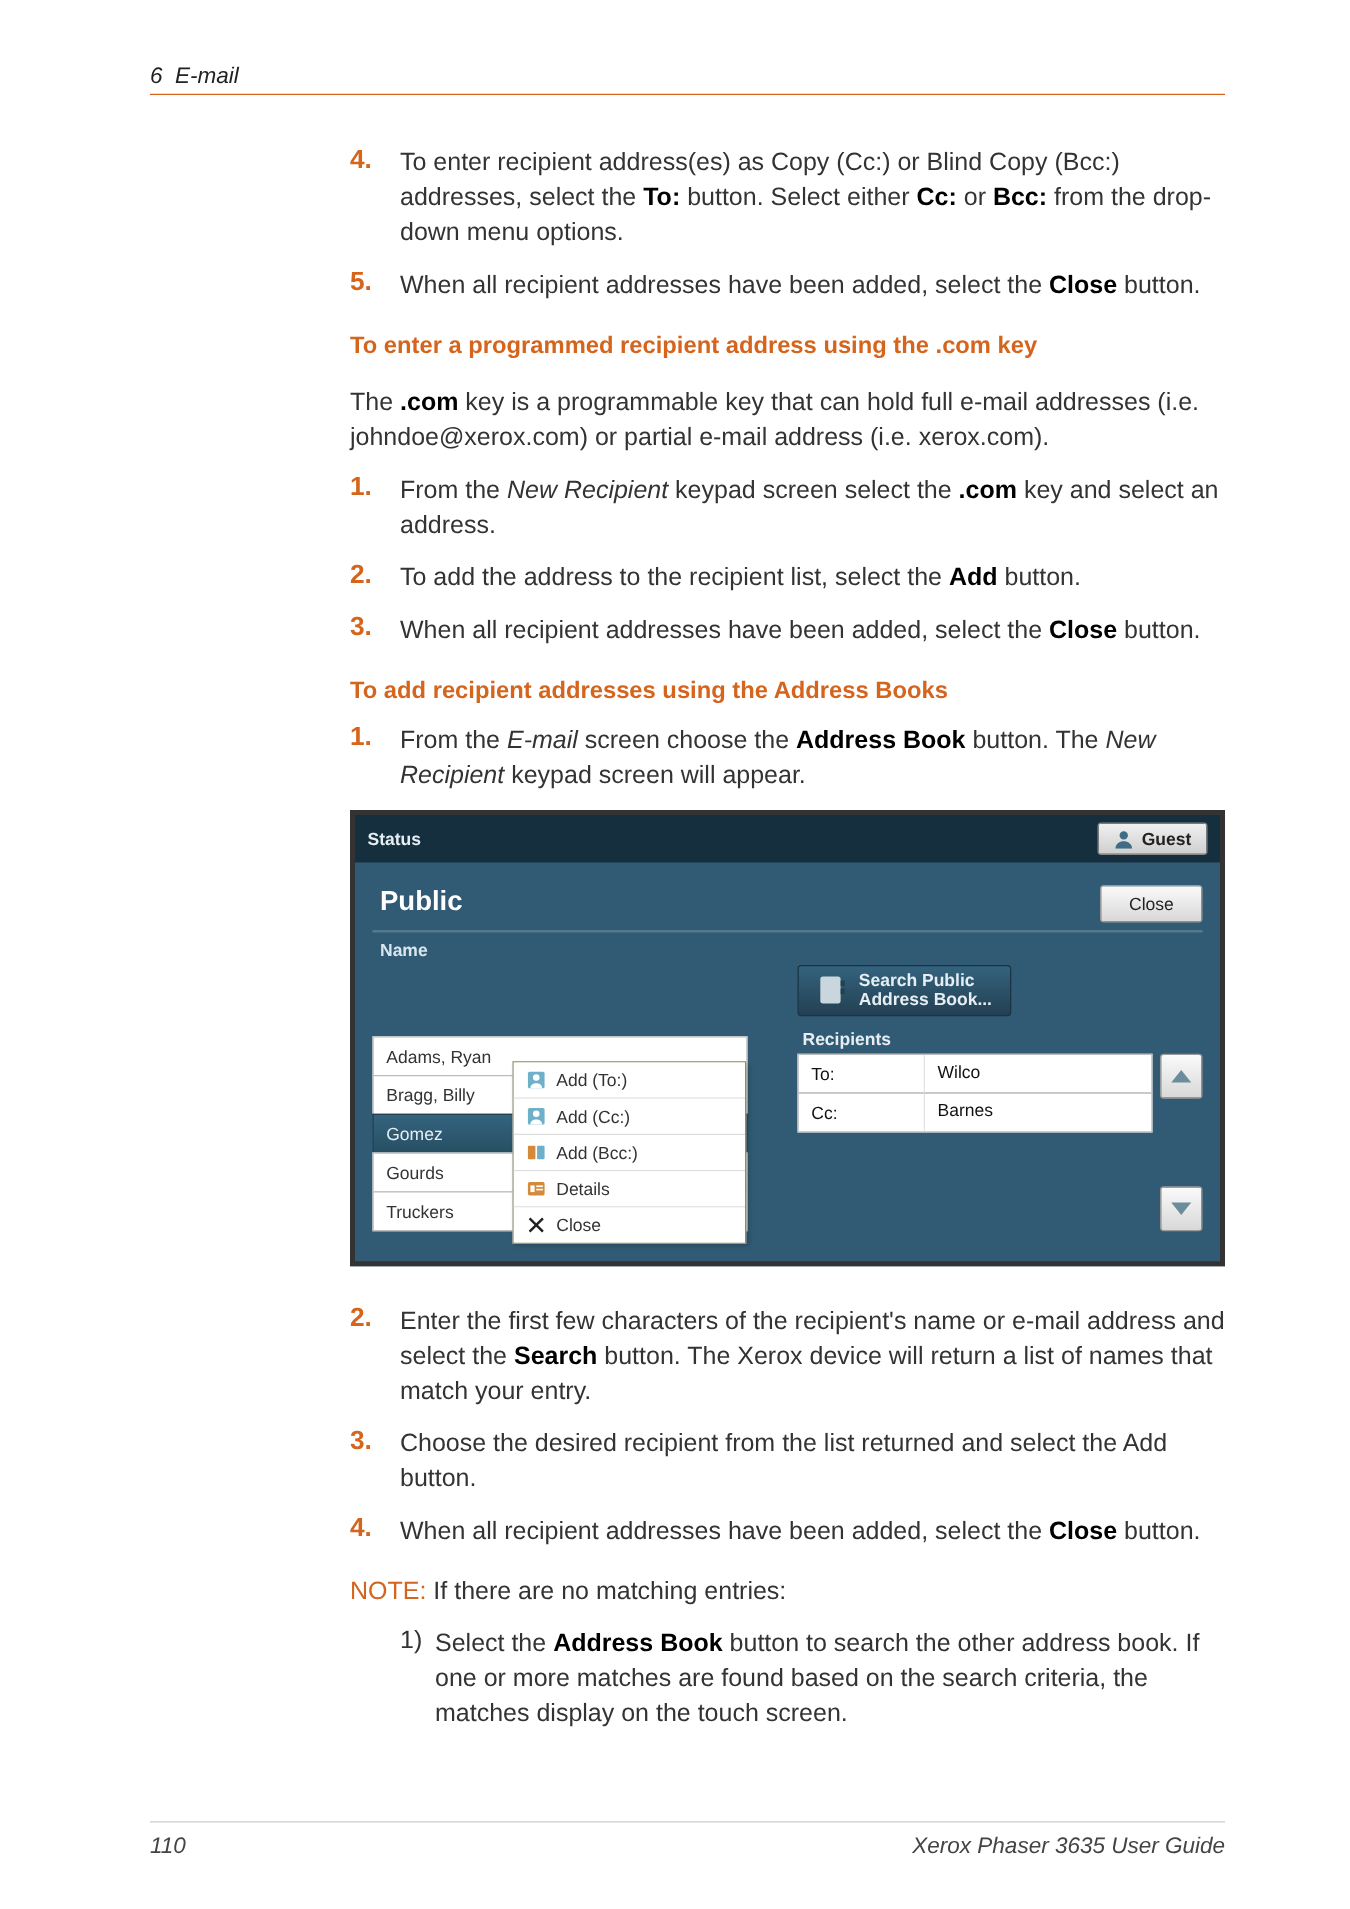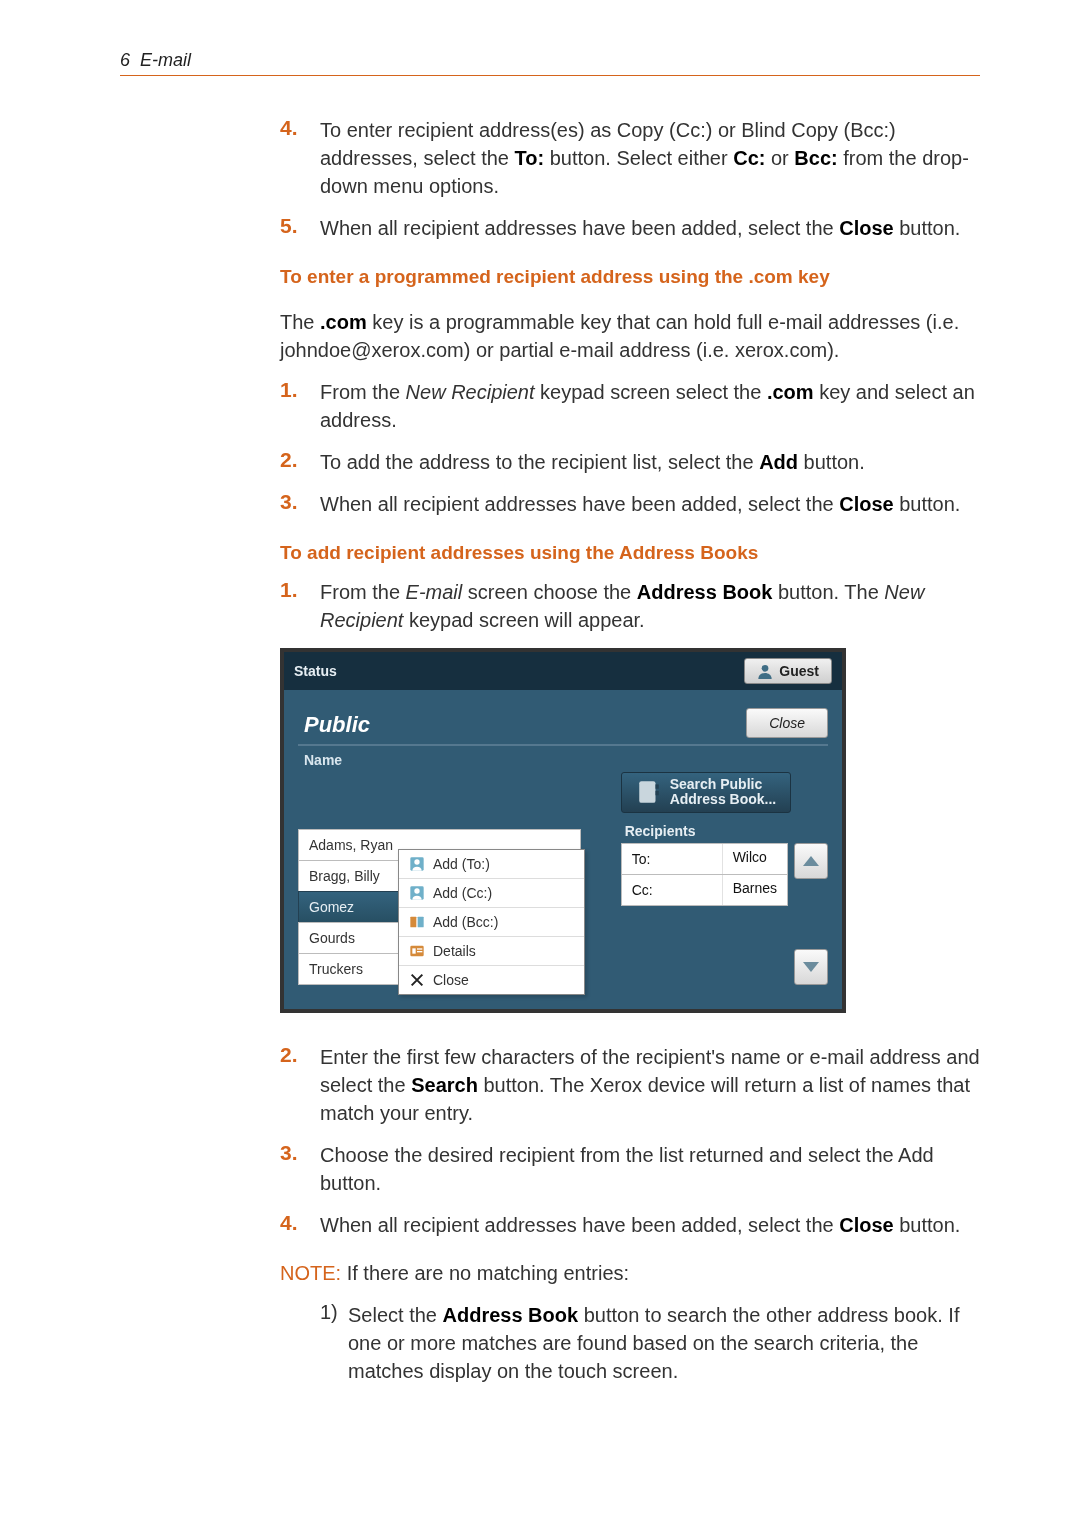--- a/index.html
+++ b/index.html
@@ -87,21 +87,21 @@
     justify-content: space-between;
     border-top: 1px solid #ccc;
     padding-top: 8px;
     font-style: italic;
     font-size: 18px;
     color: #444;
   }
 
   
   .ui {
-    width: 566px;
+    width: 700px;
     border: 4px solid #333;
     background: #315b74;
     font-family: Arial, sans-serif;
     font-size: 14px;
     box-sizing: border-box;
     margin-bottom: 30px;
   }
   .ui-status {
     display: flex;
     justify-content: space-between;
@@ -124,23 +124,22 @@
   }
   .guest-ico {
     width: 16px; height: 16px;
   }
   .ui-body {
     padding: 18px 14px 24px 14px;
   }
   .title-row {
     display: flex;
     justify-content: space-between;
-    align-items: flex-end;
+    align-items: flex-start;
     margin-bottom: 6px;
-    font-style: italic;
   }
   .title-public {
     color: #fff;
     font-size: 22px;
     font-weight: 600;
     padding-left: 6px;
   }
   .ui-btn {
     background: linear-gradient(#fafafa,#d8d8d8);
     border: 1px solid #999;
@@ -169,21 +168,21 @@
     border-bottom: none;
   }
   .name-list .row:last-child { border-bottom: 1px solid #bcbcbc; }
   .name-list .row.sel {
     background: linear-gradient(#34637e,#274f63);
     color: #e6eef3;
     border-color: #234052;
   }
   .dropdown {
     position: absolute;
-    left: 100px;
+    left: 112px;
     top: 20px;
     width: 185px;
     background: #fef9c3;
     border: 1px solid #888;
     box-shadow: 2px 2px 4px rgba(0,0,0,.2);
   }
   .dd-item {
     display: flex;
     align-items: center;
     gap: 8px;
@@ -441,13 +440,17 @@
 
     <div class="sub-item">
       <div class="sub-num">1)</div>
       <div class="step-text">
         <span>Select the </span><b>Address Book</b><span> button to search the other address book. If one or more matches are found based on the search criteria, the matches display on the touch screen.</span>
       </div>
     </div>
 
   </div>
 
+  <div class="footer">
+    <span>110</span>
+    <span>Xerox Phaser 3635 User Guide</span>
+  </div>
 </div>
 
 </body></html>

